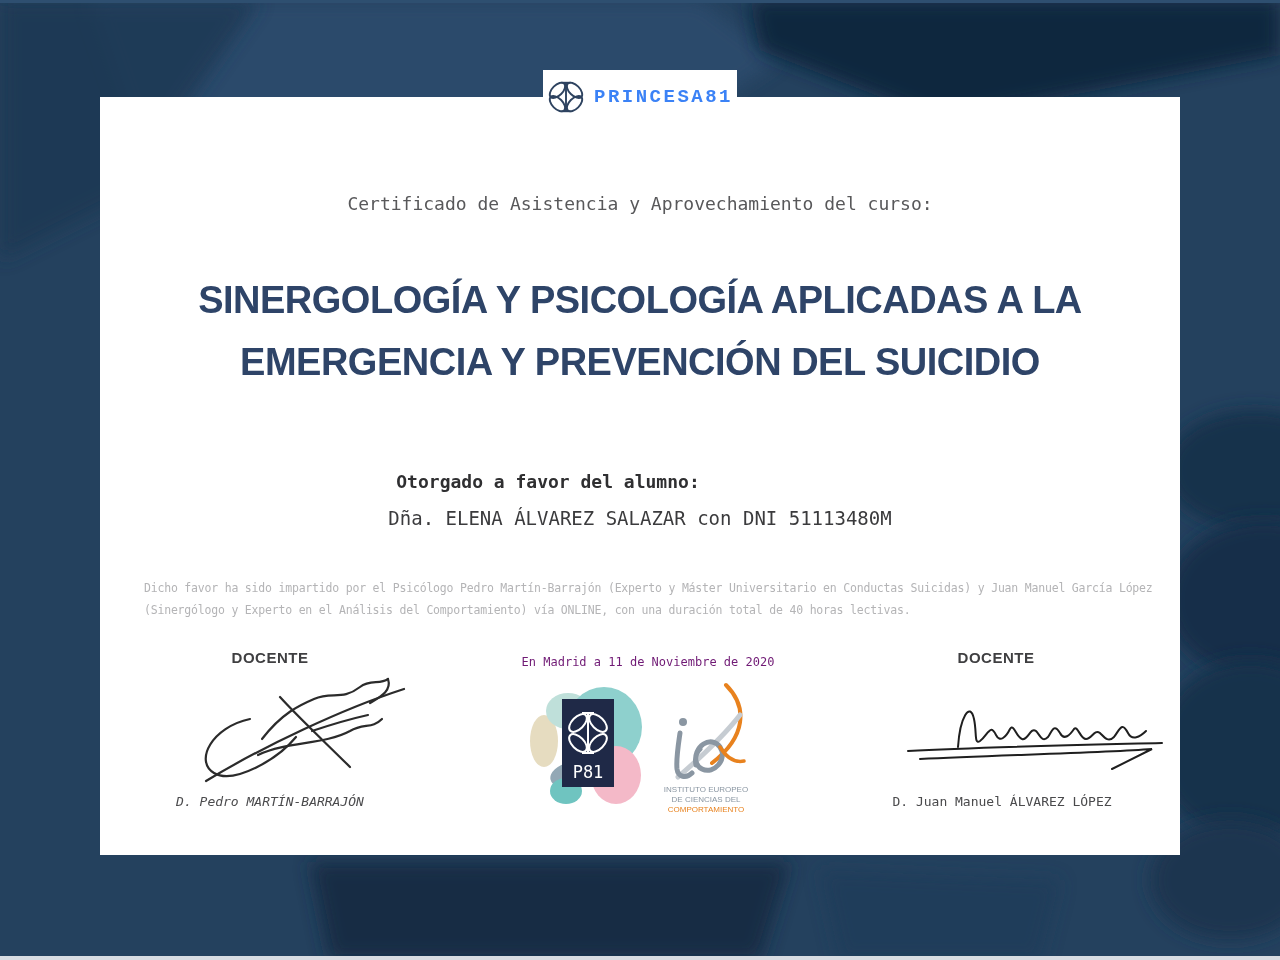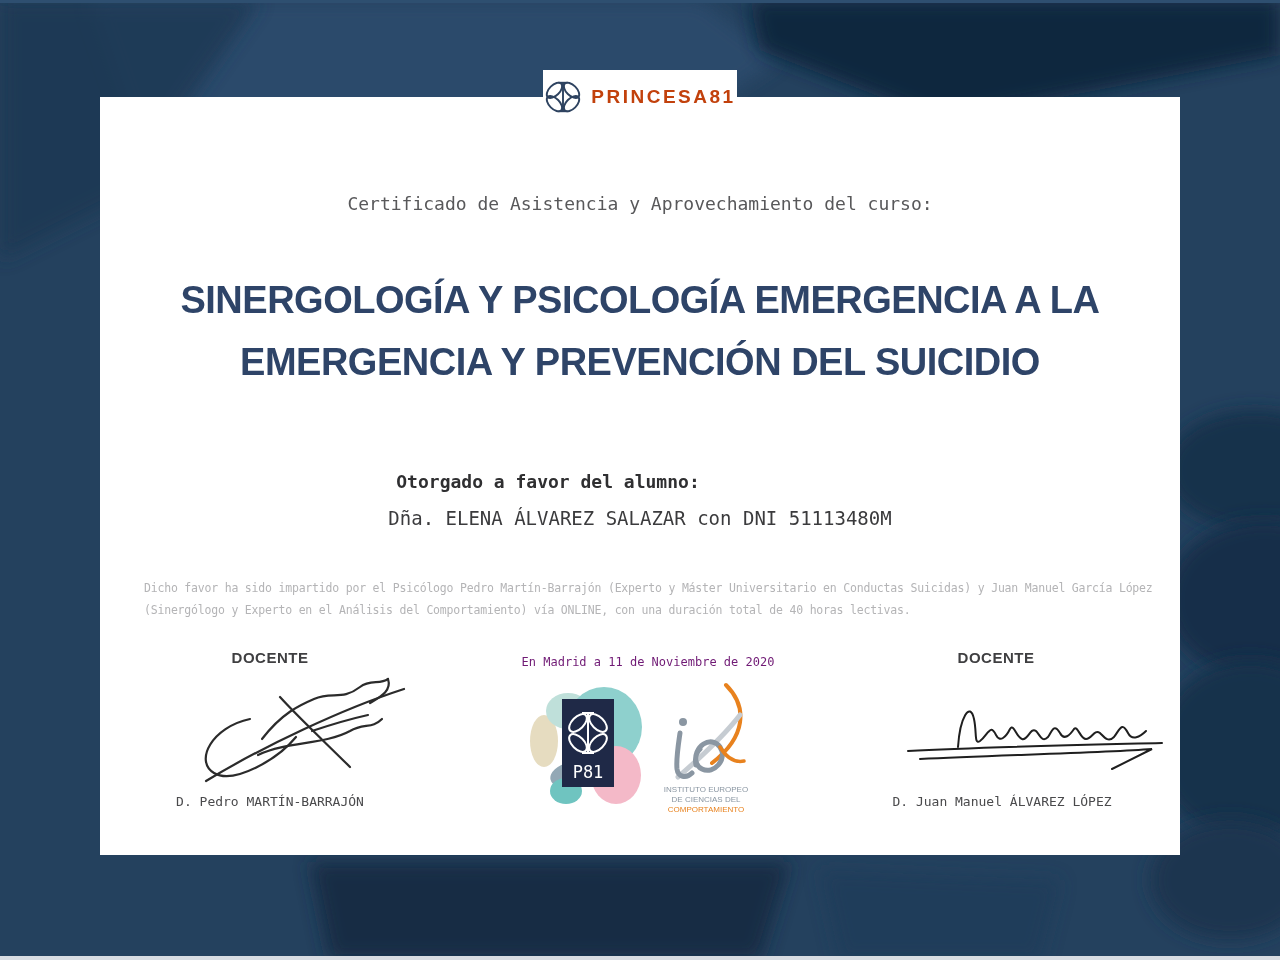--- a/index.html
+++ b/index.html
@@ -15,22 +15,22 @@
   .card{
     position:absolute;left:100px;top:97px;width:1080px;height:758px;
     background:#ffffff;z-index:2;
   }
   .logo-tab{
     position:absolute;left:543px;top:70px;width:194px;height:53px;
     background:#ffffff;z-index:3;
     display:flex;align-items:center;justify-content:center;gap:9px;
   }
   .brand-text{
-    color:#c2410c;font-size:19px;font-weight:bold;letter-spacing:2.5px;
-    font-family:Liberation Sans, sans-serif;
+    color:#3b82f6;font-size:19px;font-weight:bold;letter-spacing:2.5px;
+    font-family:Liberation Mono, monospace;
   }
 
   .subtitle{
     position:absolute;left:0;top:96px;width:1080px;text-align:center;
     color:#58585a;font-size:18px;letter-spacing:0px;
   }
   .title{
     position:absolute;left:40px;top:172px;width:1000px;text-align:center;
     color:#2e4468;font-weight:bold;font-size:38px;line-height:62px;
     font-family:"Liberation Sans", sans-serif;letter-spacing:-0.5px;
@@ -60,21 +60,21 @@
     position:absolute;left:348px;top:558px;width:400px;text-align:center;
     color:#701a75;font-size:12px;
   }
   .sig{position:absolute;}
   .sig-left{left:92px;top:578px;}
   .sig-right{left:800px;top:596px;}
   .signer-name{
     position:absolute;top:697px;text-align:center;
     color:#4a4a4c;font-size:13px;
   }
-  .name-left{left:30px;width:280px;}
+  .name-left{left:30px;width:280px;font-style:italic;}
   .name-right{left:772px;width:260px;}
   .center-logos{
     position:absolute;left:420px;top:582px;width:250px;height:135px;
     display:flex;align-items:flex-start;justify-content:center;gap:4px;
   }
 </style>
 </head>
 <body>
 
 <svg class="bg-photo" width="1280" height="960" viewBox="0 0 1280 960">
@@ -95,21 +95,21 @@
   <polygon points="820,870 1060,880 1040,960 840,960" fill="#1d3a58" opacity="0.6" filter="url(#soft)"></polygon>
 </svg>
 
 <div class="top-strip"></div>
 
 <div class="card">
 
   <div class="subtitle">Certificado de Asistencia y Aprovechamiento del curso:</div>
 
   <div class="title">
-    <div>SINERGOLOGÍA Y PSICOLOGÍA EMERGENCIA A LA</div>
+    <div>SINERGOLOGÍA Y PSICOLOGÍA APLICADAS A LA</div>
     <div>EMERGENCIA Y PREVENCIÓN DEL SUICIDIO</div>
   </div>
 
   <div class="awarded">Otorgado a favor del alumno:</div>
   <div class="student">Dña. ELENA ÁLVAREZ SALAZAR con DNI 51113480M</div>
 
   <div class="description">
     <div>Dicho favor ha sido impartido por el Psicólogo Pedro Martín-Barrajón (Experto y Máster Universitario en Conductas Suicidas) y Juan Manuel García López</div>
     <div>(Sinergólogo y Experto en el Análisis del Comportamiento) vía ONLINE, con una duración total de 40 horas lectivas.</div>
   </div>

